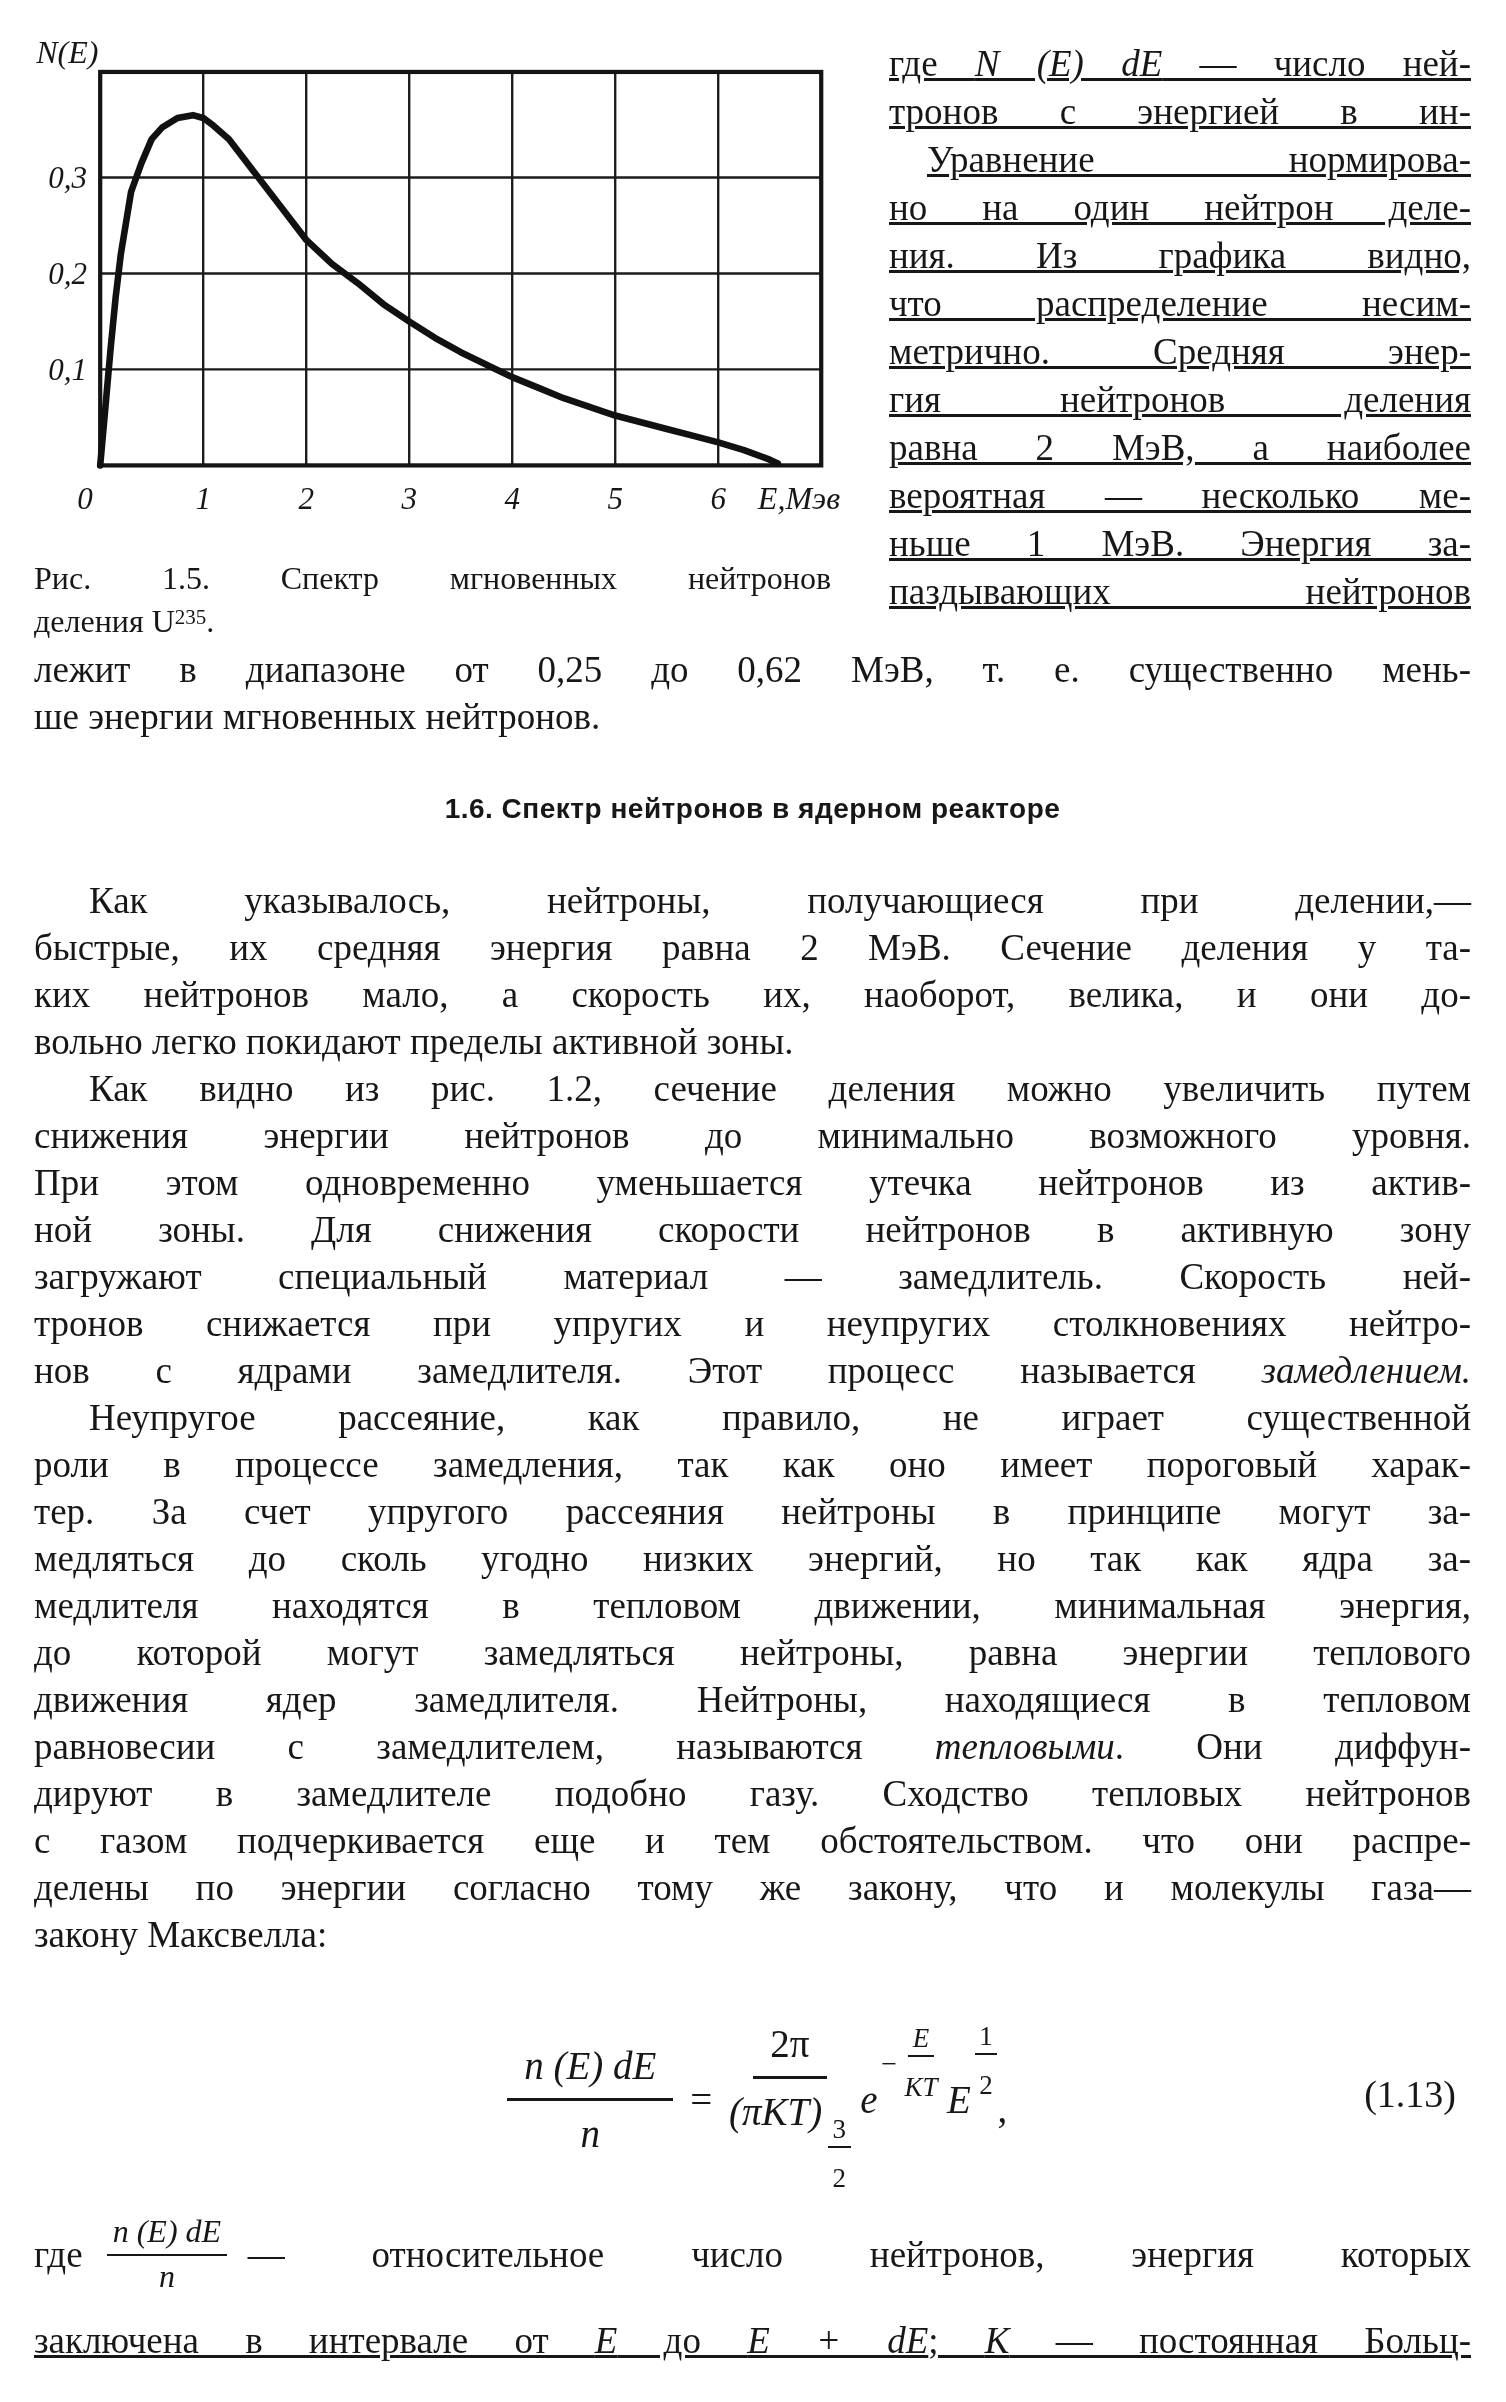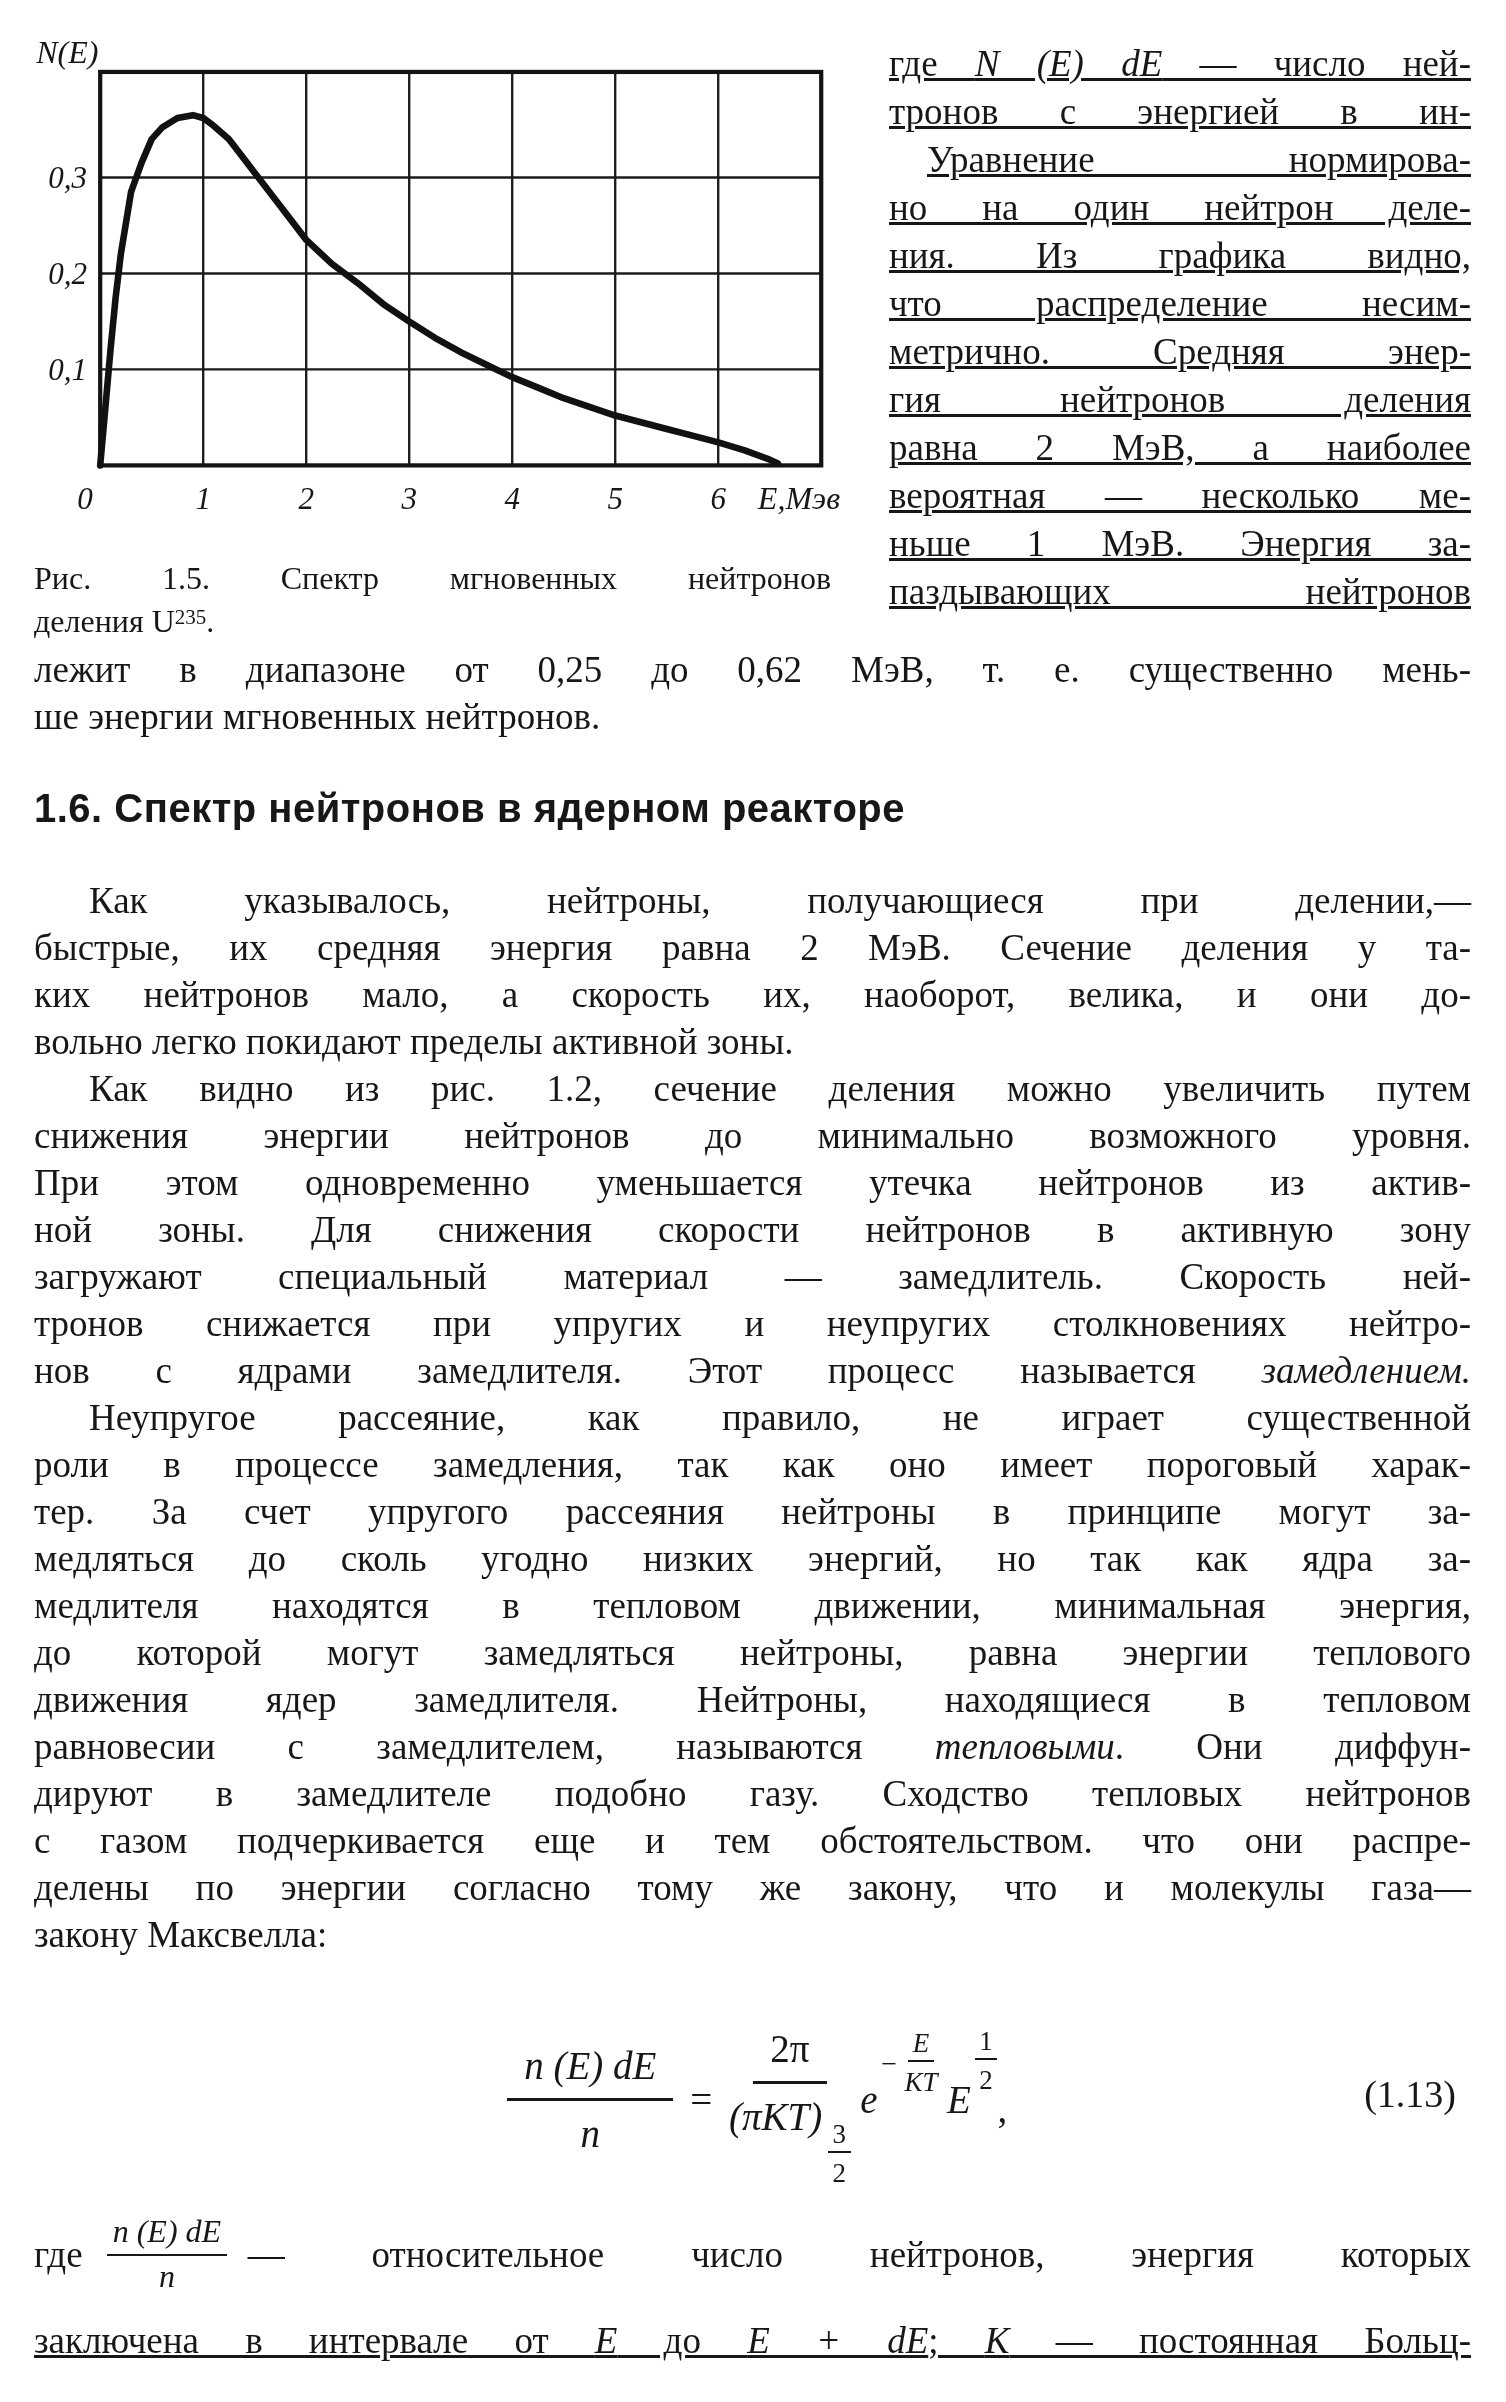--- a/index.html
+++ b/index.html
@@ -33,37 +33,37 @@
   .ticklabel{font-family:"Liberation Serif",serif;font-style:italic;font-size:33px;fill:#171717;}
   .axislabel{font-family:"Liberation Serif",serif;font-style:italic;font-size:34px;fill:#171717;}
 
   .caption{margin-top:21px;font-size:32px;line-height:43px;width:797px;}
   .caption sup{font-size:21px;vertical-align:8.5px;line-height:0;}
 
   .continuation{margin-top:3.8px;}
 
   .heading{
     font-family:"Liberation Sans",sans-serif;
-    font-weight:bold;font-size:40px;line-height:43px;
-    margin-top:47px;letter-spacing:0.5px;
+    font-weight:bold;font-size:28px;line-height:43px;
+    margin-top:47px;letter-spacing:0.5px;text-align:center;
   }
 
   .bodytext{margin-top:47px;}
 
   
   .formula-row{position:relative;margin-top:32px;height:218px;
     display:flex;align-items:center;justify-content:center;font-size:39px;}
   .eqnum{position:absolute;right:15px;top:81px;font-size:38px;}
   .bfrac{display:inline-flex;flex-direction:column;align-items:center;vertical-align:middle;margin:0 9.4px;}
   .bfrac .bn{border-bottom:3.3px solid #171717;padding:0 17px 9.4px;white-space:nowrap;}
   .bfrac .bd{padding-top:9.4px;white-space:nowrap;}
   .eqsign{margin:0 7.5px;}
   .sfrac{display:inline-flex;flex-direction:column;align-items:center;line-height:1.0;font-size:27px;}
   .sfrac .sn{border-bottom:2.4px solid #171717;padding:0 4.7px 2.8px;}
-  .sfrac .sd{padding-top:7px;}
+  .sfrac .sd{padding-top:17px;}
   .expcoef{transform:translateY(13px);margin-left:5.6px;}
   .esup{display:inline-flex;align-items:center;transform:translateY(-36px);font-size:28px;margin-left:3.8px;}
   .esup .minus{margin-right:7.5px;}
   .factor{margin-left:9.4px;}
   .fsup{display:inline-flex;transform:translateY(-38px);margin-left:3.8px;}
   .comma{transform:translateY(9.4px);}
 
   
   .where-row{display:flex;align-items:center;margin-top:5.6px;}
   .where-intro{flex:none;}

